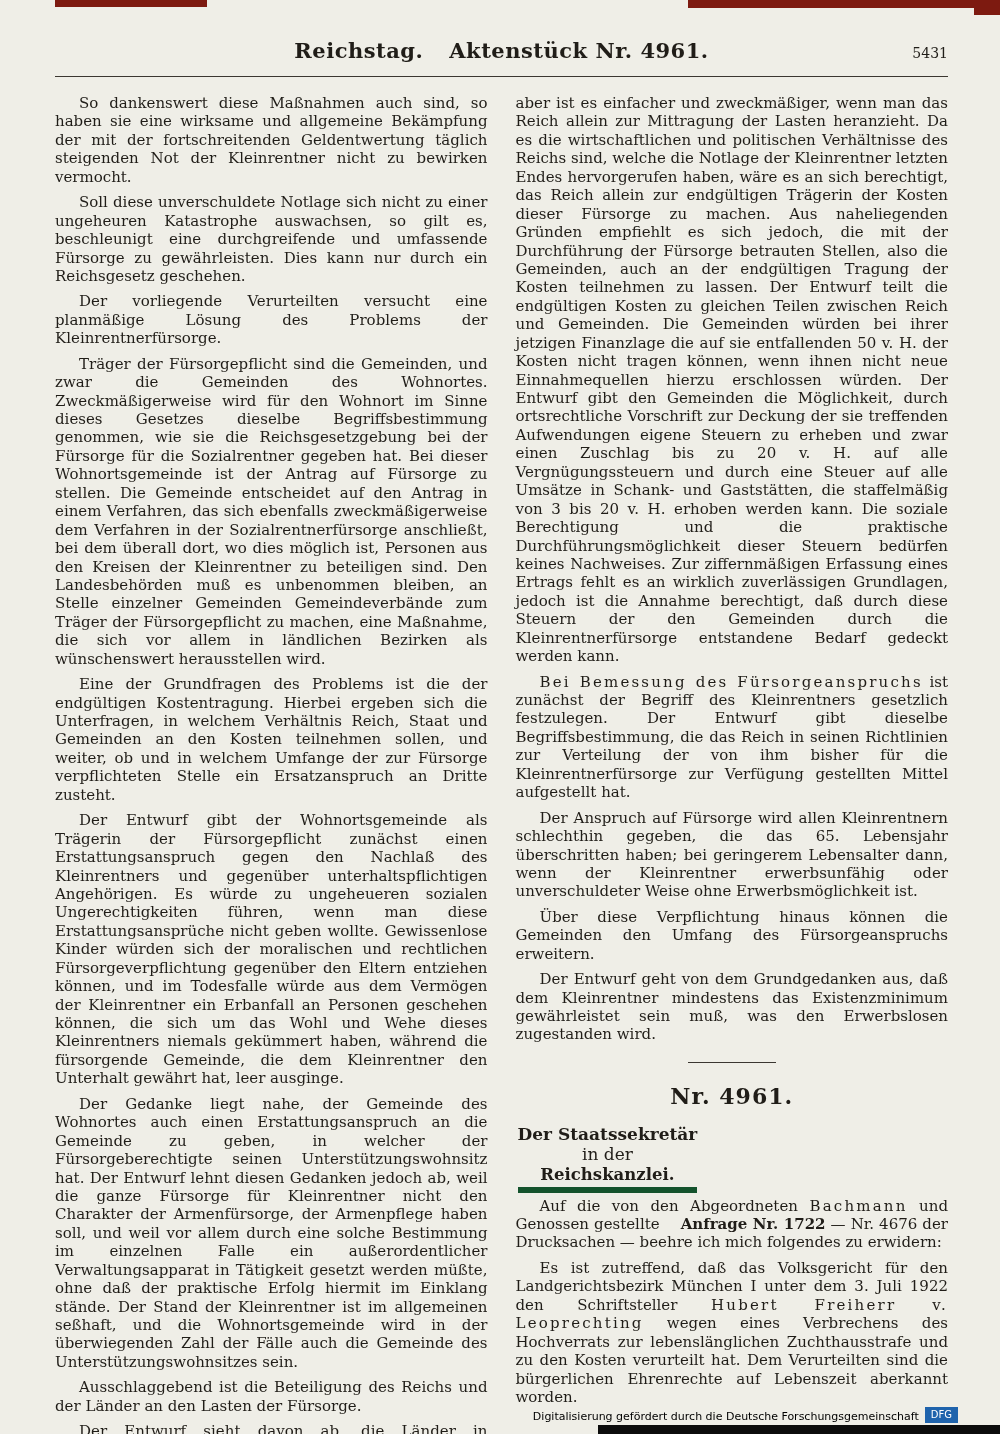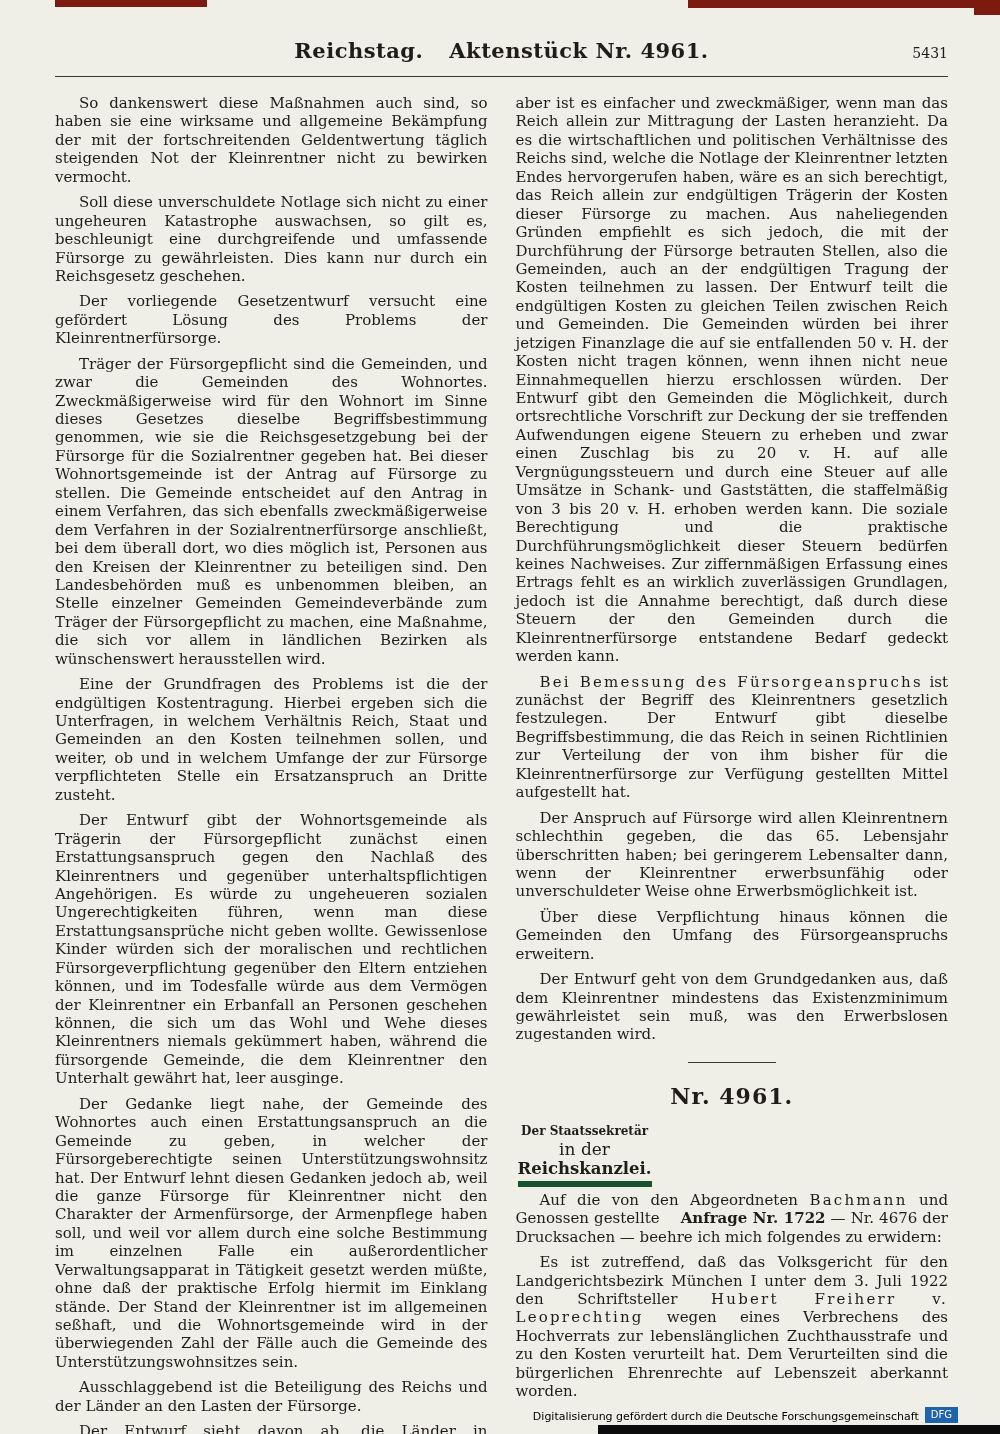--- a/index.html
+++ b/index.html
@@ -59,21 +59,21 @@
   .end-rule {
     width: 88px; margin: 18px auto 20px auto;
     border: 0; border-top: 1.3px solid #3b3731;
   }
   .doc-number {
     text-align: center; font-weight: bold;
     font-size: 22px; letter-spacing: 1px;
     margin: 0 0 16px 0;
   }
   .sender { margin: 0 0 4px 2px; width: max-content; text-align: center; }
-  .sender .l1 { font-weight: bold; font-size: 12px; line-height: 1.15; }
+  .sender .l1 { font-weight: bold; font-size: 17px; line-height: 1.15; }
   .sender .l2 { font-size: 17px; line-height: 1.2; }
   .sender .l3 { font-weight: bold; font-size: 16.5px; line-height: 1.2;
                 border-bottom: 6px solid #14532d; padding-bottom: 2px; }
   .dateline { text-align: center; font-size: 15.5px; margin: 14px 0 12px 0; }
 
   .footer-credit {
     position: absolute; bottom: 11px; right: 42px;
     display: flex; align-items: flex-end; gap: 6px;
     font-family: "DejaVu Sans", "Liberation Sans", sans-serif;
     font-size: 11px; color: #000;
@@ -106,21 +106,21 @@
     <div class="pagenum">5431</div>
   </div>
 
   <div class="header-rule"></div>
 
   <div class="columns">
 
     <div class="col">
       <p>So dankenswert diese Maßnahmen auch sind, so haben sie eine wirksame und allgemeine Bekämpfung der mit der fortschreitenden Geldentwertung täglich steigenden Not der Kleinrentner nicht zu bewirken vermocht.</p>
       <p>Soll diese unverschuldete Notlage sich nicht zu einer ungeheuren Katastrophe auswachsen, so gilt es, beschleunigt eine durchgreifende und umfassende Fürsorge zu gewährleisten. Dies kann nur durch ein Reichsgesetz geschehen.</p>
-      <p>Der vorliegende Gesetzentwurf versucht eine gefördert Lösung des Problems der Kleinrentnerfürsorge.</p>
+      <p>Der vorliegende Verurteilten versucht eine planmäßige Lösung des Problems der Kleinrentnerfürsorge.</p>
       <p>Träger der Fürsorgepflicht sind die Gemeinden, und zwar die Gemeinden des Wohnortes. Zweckmäßigerweise wird für den Wohnort im Sinne dieses Gesetzes dieselbe Begriffsbestimmung genommen, wie sie die Reichsgesetzgebung bei der Fürsorge für die Sozialrentner gegeben hat. Bei dieser Wohnortsgemeinde ist der Antrag auf Fürsorge zu stellen. Die Gemeinde entscheidet auf den Antrag in einem Verfahren, das sich ebenfalls zweckmäßigerweise dem Verfahren in der Sozialrentnerfürsorge anschließt, bei dem überall dort, wo dies möglich ist, Personen aus den Kreisen der Kleinrentner zu beteiligen sind. Den Landesbehörden muß es unbenommen bleiben, an Stelle einzelner Gemeinden Gemeindeverbände zum Träger der Fürsorgepflicht zu machen, eine Maßnahme, die sich vor allem in ländlichen Bezirken als wünschenswert herausstellen wird.</p>
       <p>Eine der Grundfragen des Problems ist die der endgültigen Kostentragung. Hierbei ergeben sich die Unterfragen, in welchem Verhältnis Reich, Staat und Gemeinden an den Kosten teilnehmen sollen, und weiter, ob und in welchem Umfange der zur Fürsorge verpflichteten Stelle ein Ersatzanspruch an Dritte zusteht.</p>
       <p>Der Entwurf gibt der Wohnortsgemeinde als Trägerin der Fürsorgepflicht zunächst einen Erstattungsanspruch gegen den Nachlaß des Kleinrentners und gegenüber unterhaltspflichtigen Angehörigen. Es würde zu ungeheueren sozialen Ungerechtigkeiten führen, wenn man diese Erstattungsansprüche nicht geben wollte. Gewissenlose Kinder würden sich der moralischen und rechtlichen Fürsorgeverpflichtung gegenüber den Eltern entziehen können, und im Todesfalle würde aus dem Vermögen der Kleinrentner ein Erbanfall an Personen geschehen können, die sich um das Wohl und Wehe dieses Kleinrentners niemals gekümmert haben, während die fürsorgende Gemeinde, die dem Kleinrentner den Unterhalt gewährt hat, leer ausginge.</p>
       <p>Der Gedanke liegt nahe, der Gemeinde des Wohnortes auch einen Erstattungsanspruch an die Gemeinde zu geben, in welcher der Fürsorgeberechtigte seinen Unterstützungswohnsitz hat. Der Entwurf lehnt diesen Gedanken jedoch ab, weil die ganze Fürsorge für Kleinrentner nicht den Charakter der Armenfürsorge, der Armenpflege haben soll, und weil vor allem durch eine solche Bestimmung im einzelnen Falle ein außerordentlicher Verwaltungsapparat in Tätigkeit gesetzt werden müßte, ohne daß der praktische Erfolg hiermit im Einklang stände. Der Stand der Kleinrentner ist im allgemeinen seßhaft, und die Wohnortsgemeinde wird in der überwiegenden Zahl der Fälle auch die Gemeinde des Unterstützungswohnsitzes sein.</p>
       <p>Ausschlaggebend ist die Beteiligung des Reichs und der Länder an den Lasten der Fürsorge.</p>
       <p>Der Entwurf sieht davon ab, die Länder in irgendwelcher Weise an der Tragung der Lasten zu beteiligen. Sie würden doch nur aus besonderen Zuschüssen des Reichs eine solche Verpflichtung erfüllen können. Dann</p>
     </div>
 
     <div class="col">
       <p class="cont">aber ist es einfacher und zweckmäßiger, wenn man das Reich allein zur Mittragung der Lasten heranzieht. Da es die wirtschaftlichen und politischen Verhältnisse des Reichs sind, welche die Notlage der Kleinrentner letzten Endes hervorgerufen haben, wäre es an sich berechtigt, das Reich allein zur endgültigen Trägerin der Kosten dieser Fürsorge zu machen. Aus naheliegenden Gründen empfiehlt es sich jedoch, die mit der Durchführung der Fürsorge betrauten Stellen, also die Gemeinden, auch an der endgültigen Tragung der Kosten teilnehmen zu lassen. Der Entwurf teilt die endgültigen Kosten zu gleichen Teilen zwischen Reich und Gemeinden. Die Gemeinden würden bei ihrer jetzigen Finanzlage die auf sie entfallenden 50 v. H. der Kosten nicht tragen können, wenn ihnen nicht neue Einnahmequellen hierzu erschlossen würden. Der Entwurf gibt den Gemeinden die Möglichkeit, durch ortsrechtliche Vorschrift zur Deckung der sie treffenden Aufwendungen eigene Steuern zu erheben und zwar einen Zuschlag bis zu 20 v. H. auf alle Vergnügungssteuern und durch eine Steuer auf alle Umsätze in Schank- und Gaststätten, die staffelmäßig von 3 bis 20 v. H. erhoben werden kann. Die soziale Berechtigung und die praktische Durchführungsmöglichkeit dieser Steuern bedürfen keines Nachweises. Zur ziffernmäßigen Erfassung eines Ertrags fehlt es an wirklich zuverlässigen Grundlagen, jedoch ist die Annahme berechtigt, daß durch diese Steuern der den Gemeinden durch die Kleinrentnerfürsorge entstandene Bedarf gedeckt werden kann.</p>

